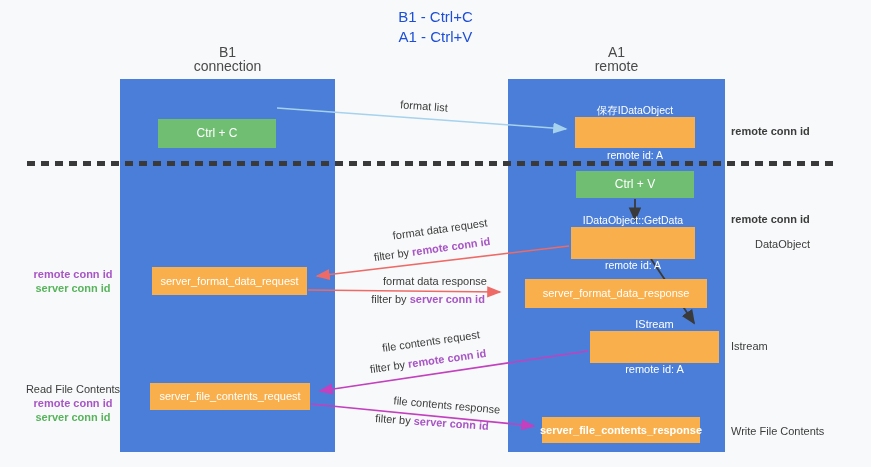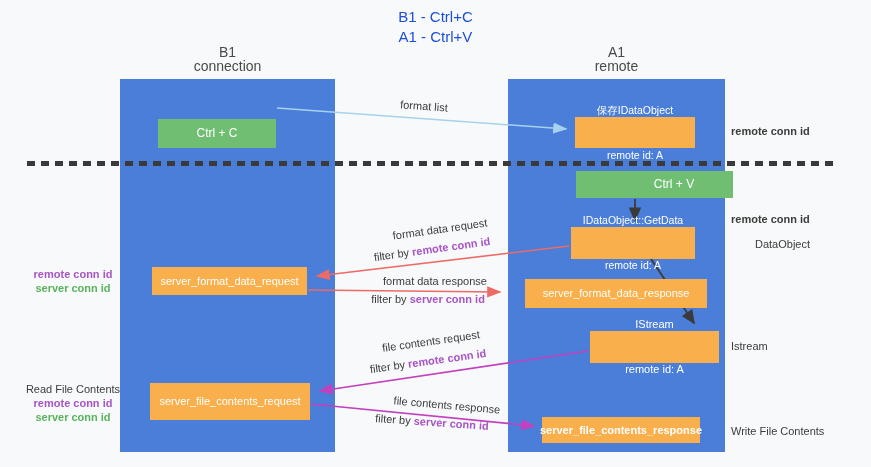--- a/index.html
+++ b/index.html
@@ -23,26 +23,26 @@
      background:repeating-linear-gradient(90deg,#3a3a3a 0 8px,transparent 8px 14px);}
 
   
   .box{position:absolute;display:flex;flex-direction:column;align-items:center;
        justify-content:center;color:#fff;font-size:11px;line-height:13px;
        text-align:center;z-index:6;}
   .green{background:var(--box-green,#6fbe72);font-size:12px;}
   .orange{background:var(--box-orange,#f9af4b);gap:32px;}
   .b-ctrlc{left:158px;top:95px;width:118px;height:29px;margin-top:24px;}
   .b-save{left:575px;top:117px;width:120px;height:31px;font-size:10.5px;}
-  .b-ctrlv{left:576px;top:171px;width:118px;height:27px;padding-left:39px;}
+  .b-ctrlv{left:576px;top:171px;width:118px;height:27px;}
   .b-getdata{left:571px;top:227px;width:124px;height:32px;font-size:10.5px;}
   .b-freq{left:152px;top:267px;width:155px;height:28px;}
   .b-fresp{left:525px;top:279px;width:182px;height:29px;justify-content:center;}
   .b-istream{left:590px;top:331px;width:129px;height:32px;}
-  .b-creq{left:150px;top:383px;width:160px;height:37px;}
+  .b-creq{left:150px;top:383px;width:160px;height:27px;}
   .b-cresp{left:542px;top:417px;width:158px;height:26px;font-weight:bold;}
 
   
   .note{position:absolute;font-size:11px;color:#3c3c3c;text-align:center;z-index:5;white-space:nowrap;}
   .accent-purple{color:var(--accent-purple,#a855c6);font-weight:bold;}
   .accent-green{color:var(--accent-green,#57b45c);font-weight:bold;}
   .n-fmtlist{left:354px;top:100px;width:140px;transform:rotate(4deg);}
   .n-fdr1{left:370px;top:223px;width:140px;transform:rotate(-8deg);}
   .n-fdr2{left:352px;top:243px;width:160px;transform:rotate(-8deg);}
   .n-fre1{left:365px;top:275px;width:140px;}

